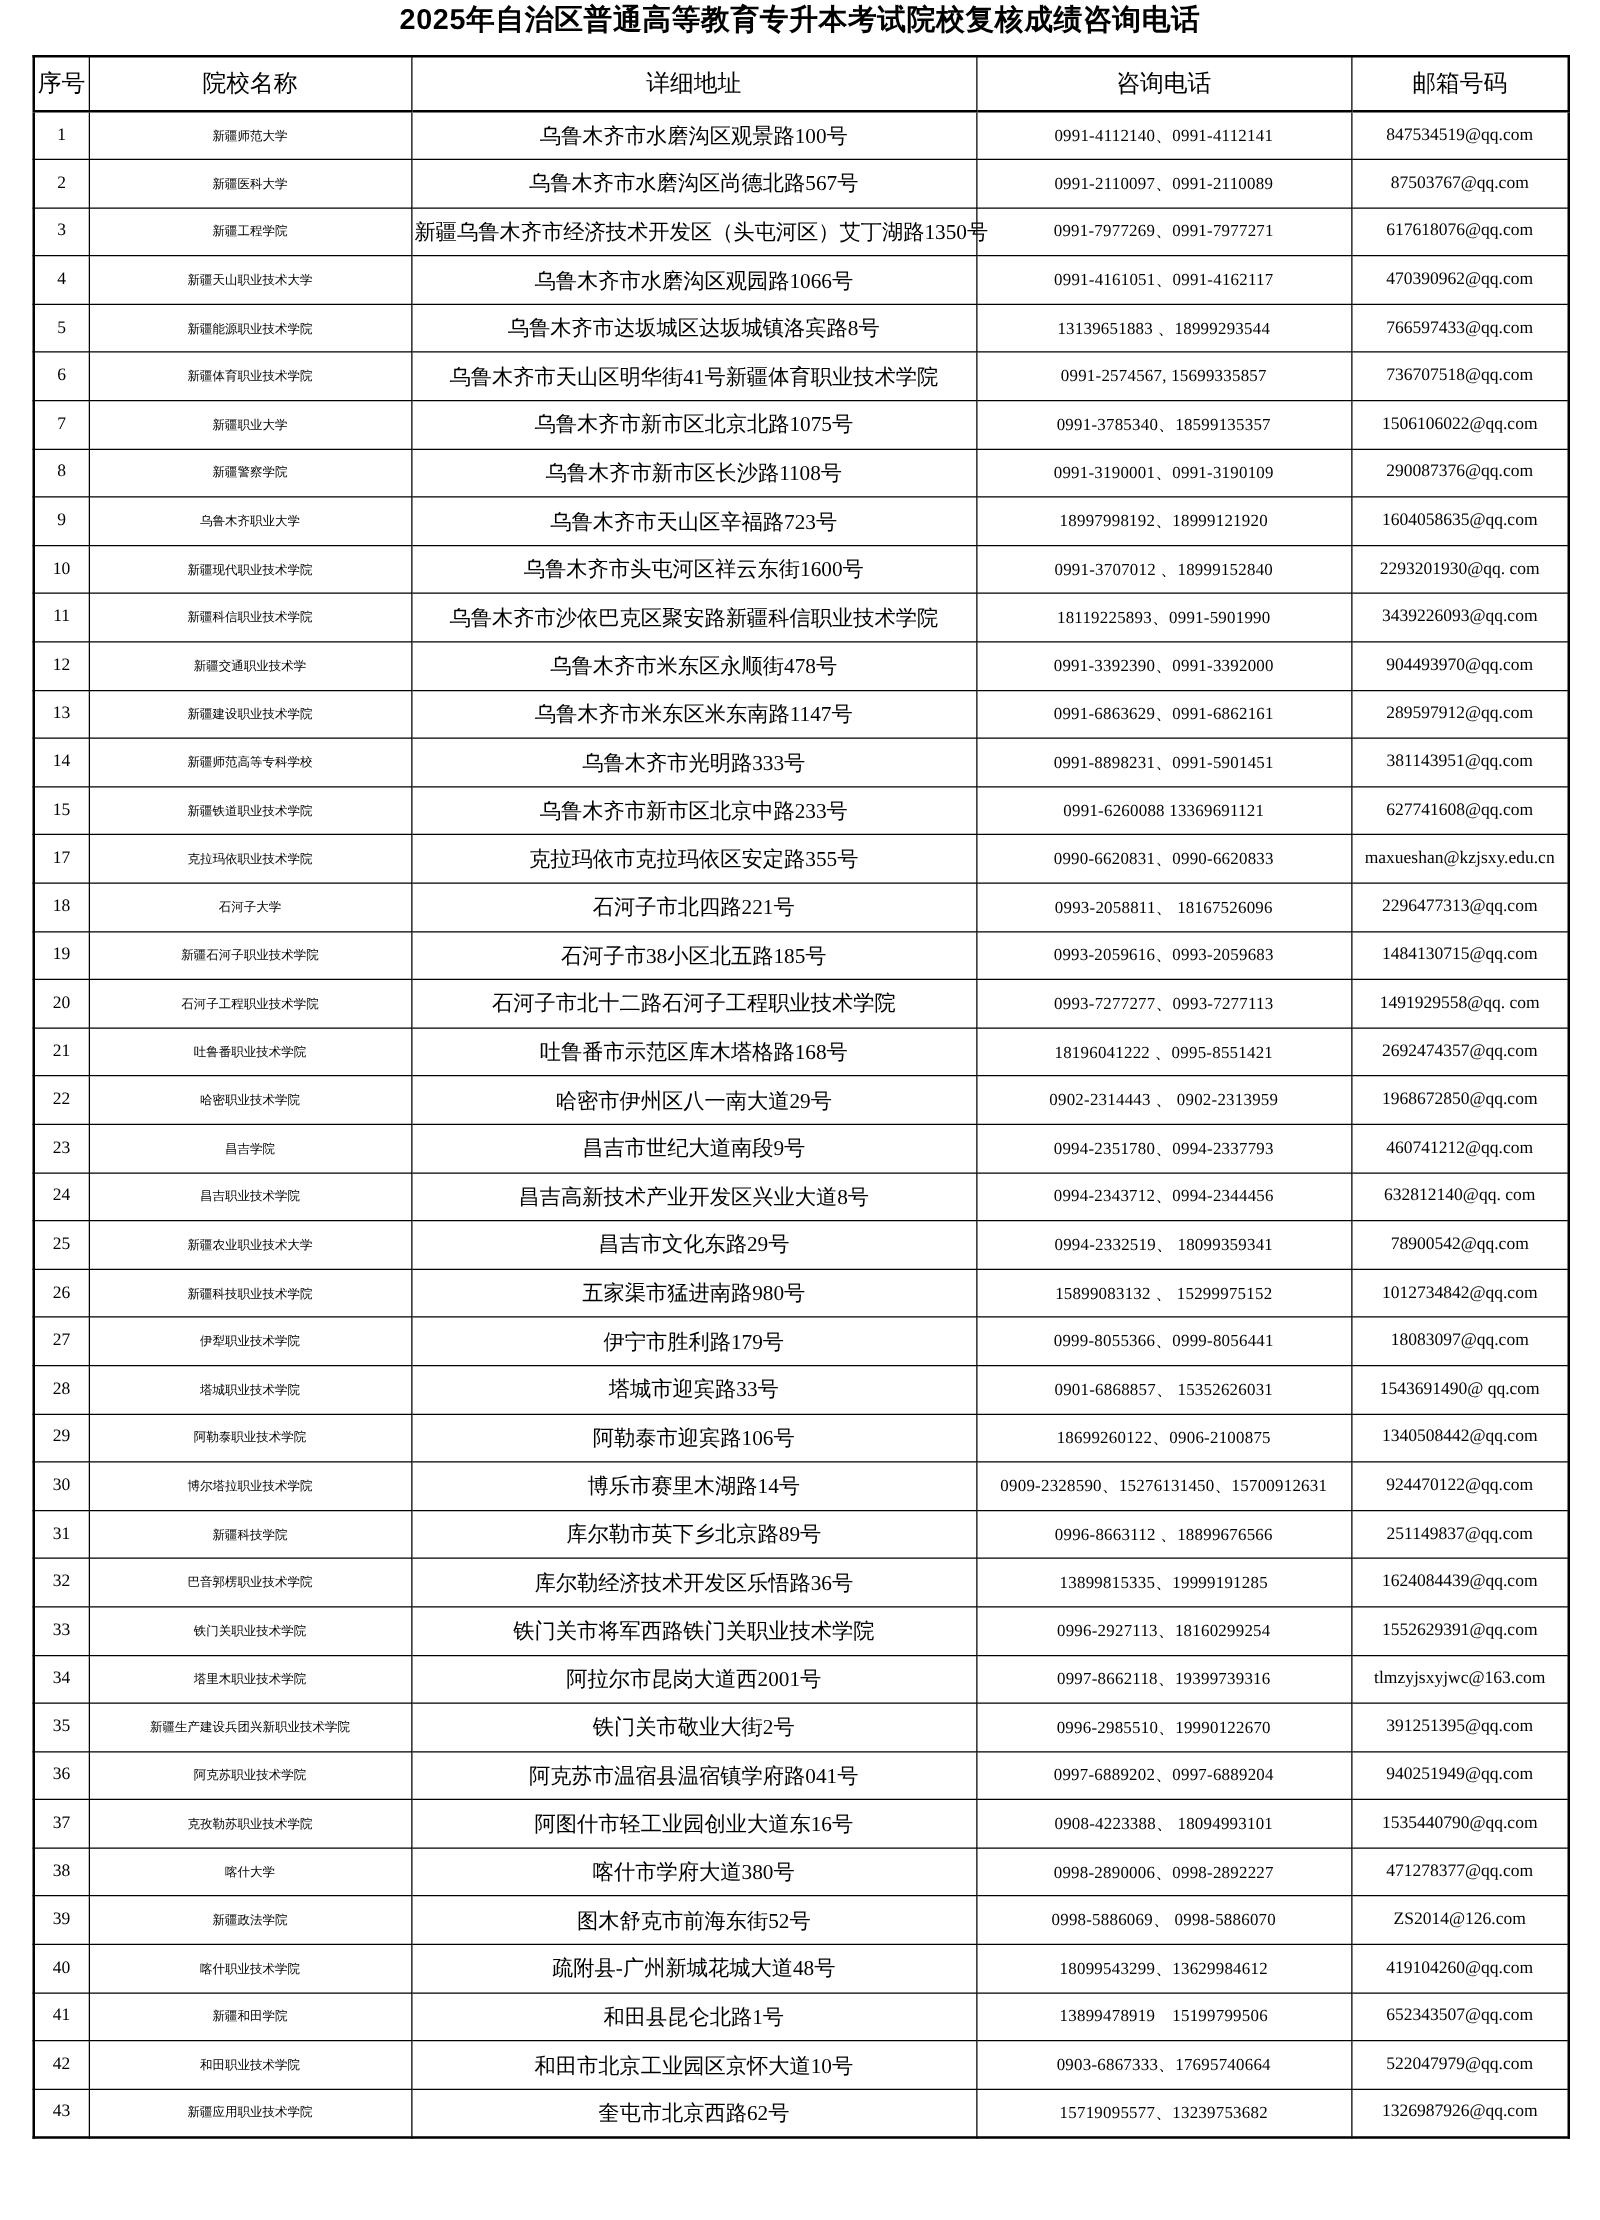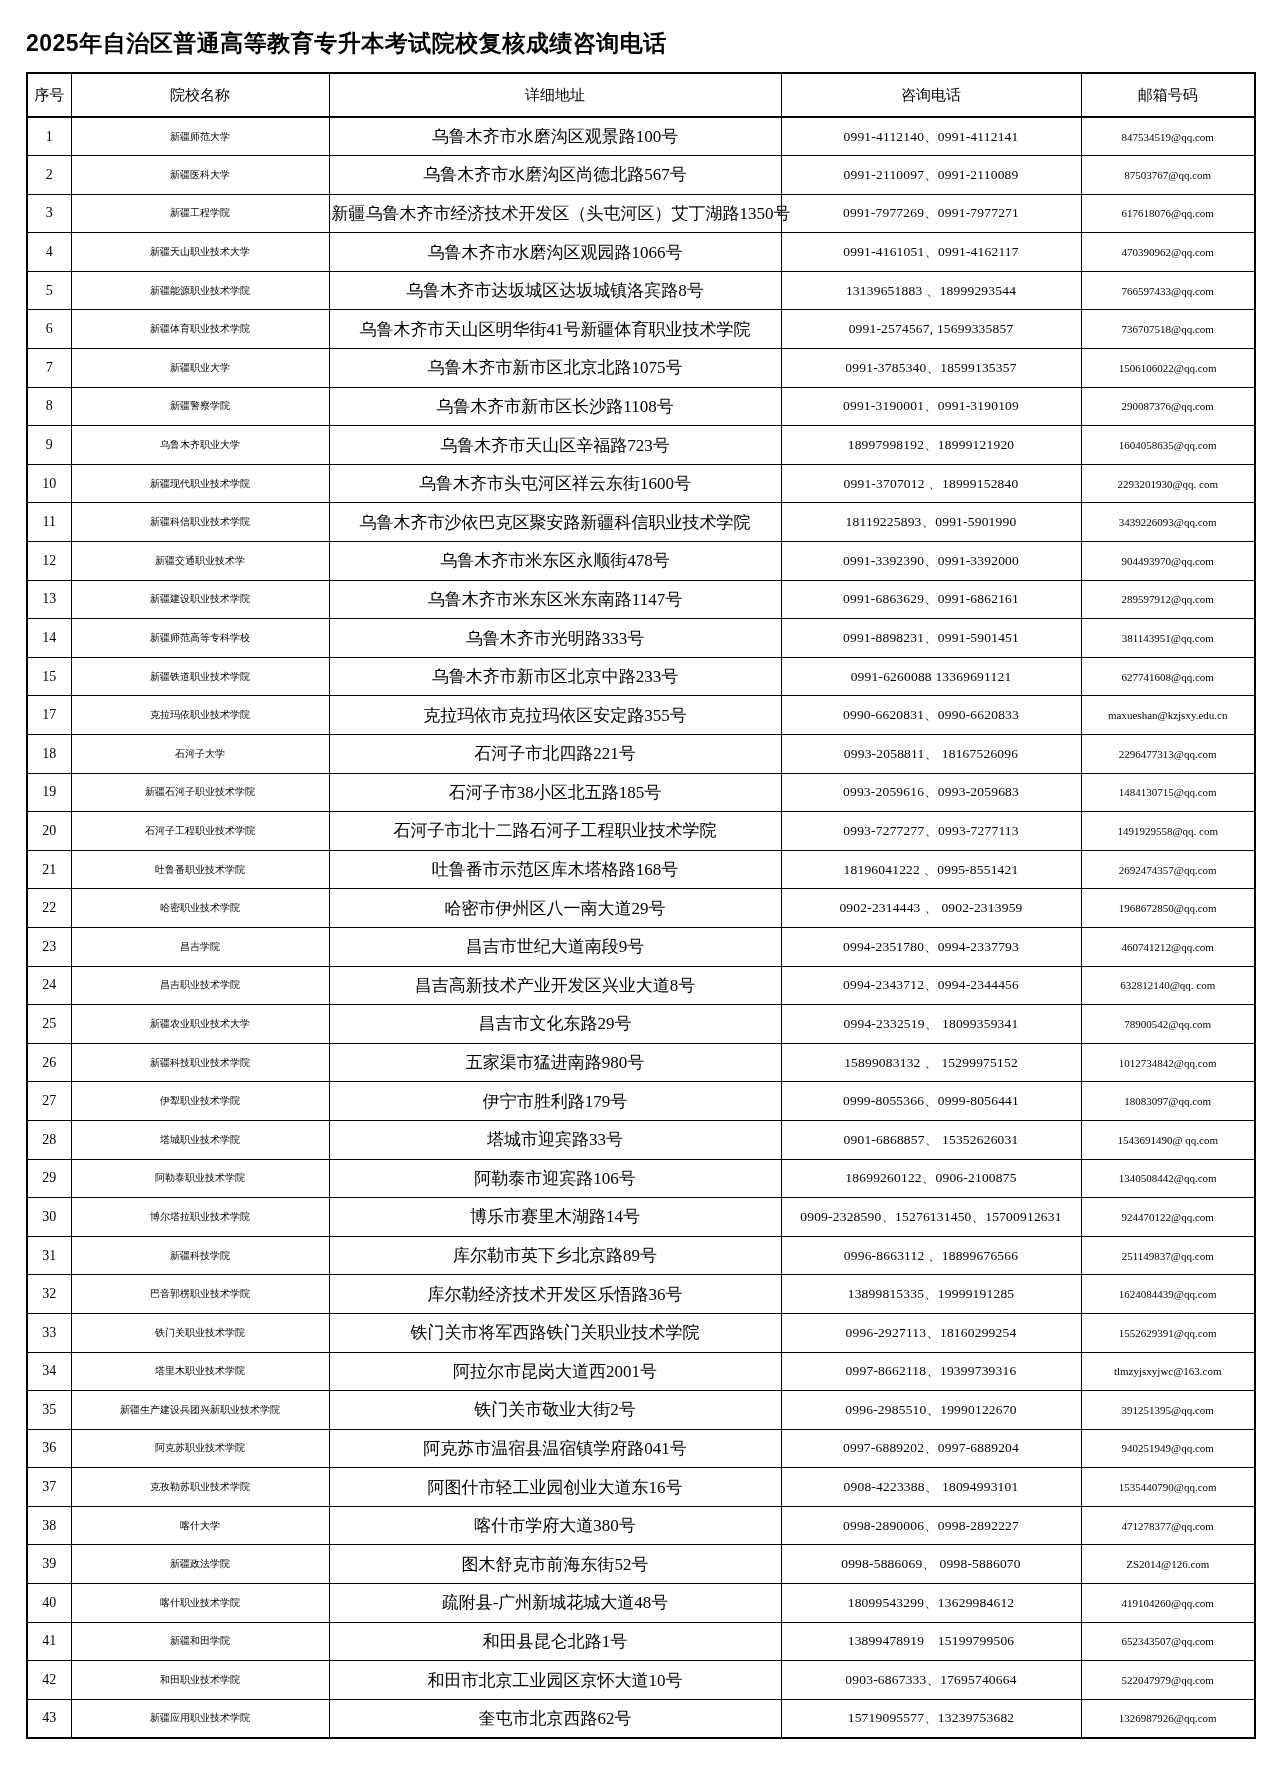--- a/index.html
+++ b/index.html
@@ -15,22 +15,22 @@
     overflow: hidden;
   }
   .page {
     width: 1228px;
     margin: 0 auto;
   }
   .doc-title {
     font-family: "Liberation Sans", sans-serif;
     font-size: 23px;
     font-weight: 700;
+    text-align: center;
     margin: 0;
-    padding-top: 28px;
     padding-bottom: 13px;
     letter-spacing: 0.5px;
   }
   table.contact-table {
     width: 1228px;
     border-collapse: collapse;
     table-layout: fixed;
     border: 2px solid #000;
   }
   .contact-table col.c0 { width: 44px; }
@@ -45,31 +45,31 @@
     vertical-align: middle;
     white-space: nowrap;
     overflow: visible;
     padding: 0 2px;
     font-weight: 400;
   }
   .contact-table thead tr {
     height: 44px;
   }
   .contact-table thead th {
-    font-size: 15px;
+    font-size: 19px;
     border-bottom-width: 2px;
   }
   .contact-table tbody tr {
     height: 38.6px;
   }
   .contact-table td.c0 { font-size: 14px; }
   .contact-table td.c1 { font-size: 10px; }
   .contact-table td.c2 { font-size: 17px; }
   .contact-table td.c3 { font-size: 13.5px; letter-spacing: 0.2px; margin-left: 32px; }
-  .contact-table td.c4 { font-size: 11px; }
+  .contact-table td.c4 { font-size: 14px; }
 </style>
 </head>
 <body>
 
 <div class="page">
   <h1 class="doc-title">2025年自治区普通高等教育专升本考试院校复核成绩咨询电话</h1>
 
   <table class="contact-table">
     <colgroup>
       <col class="c0">

